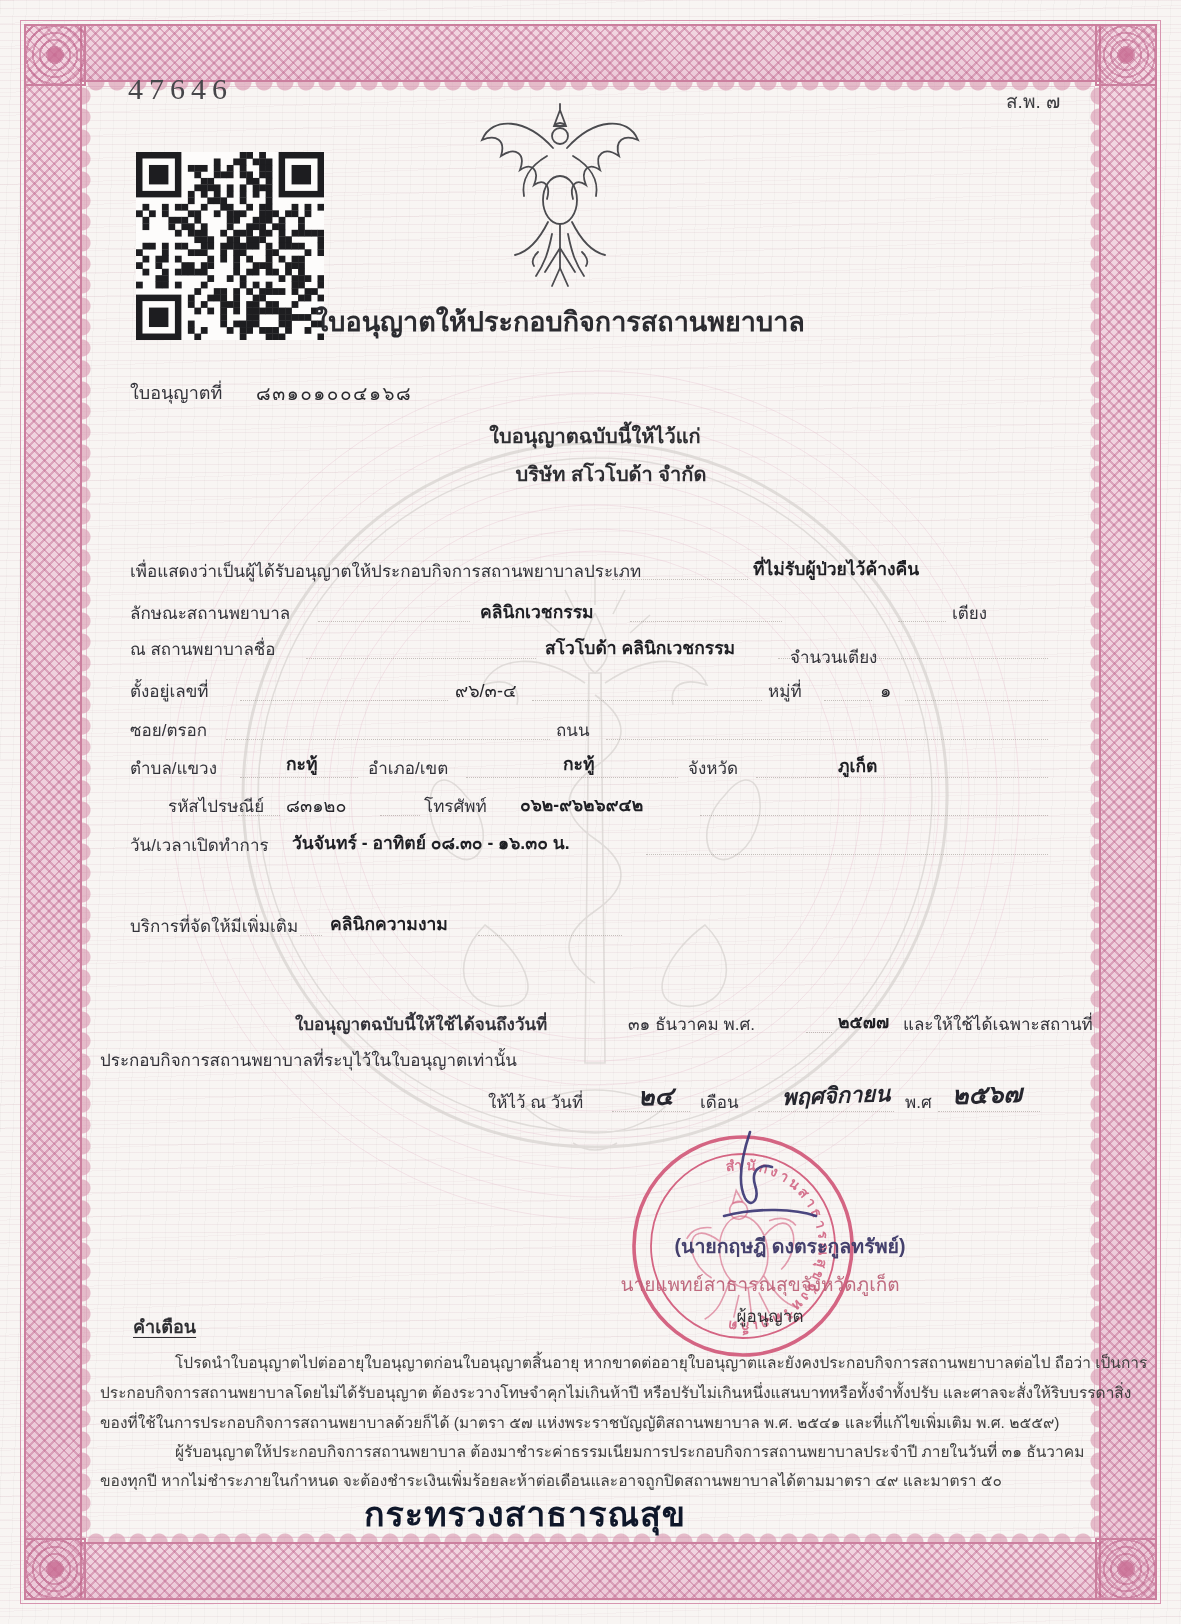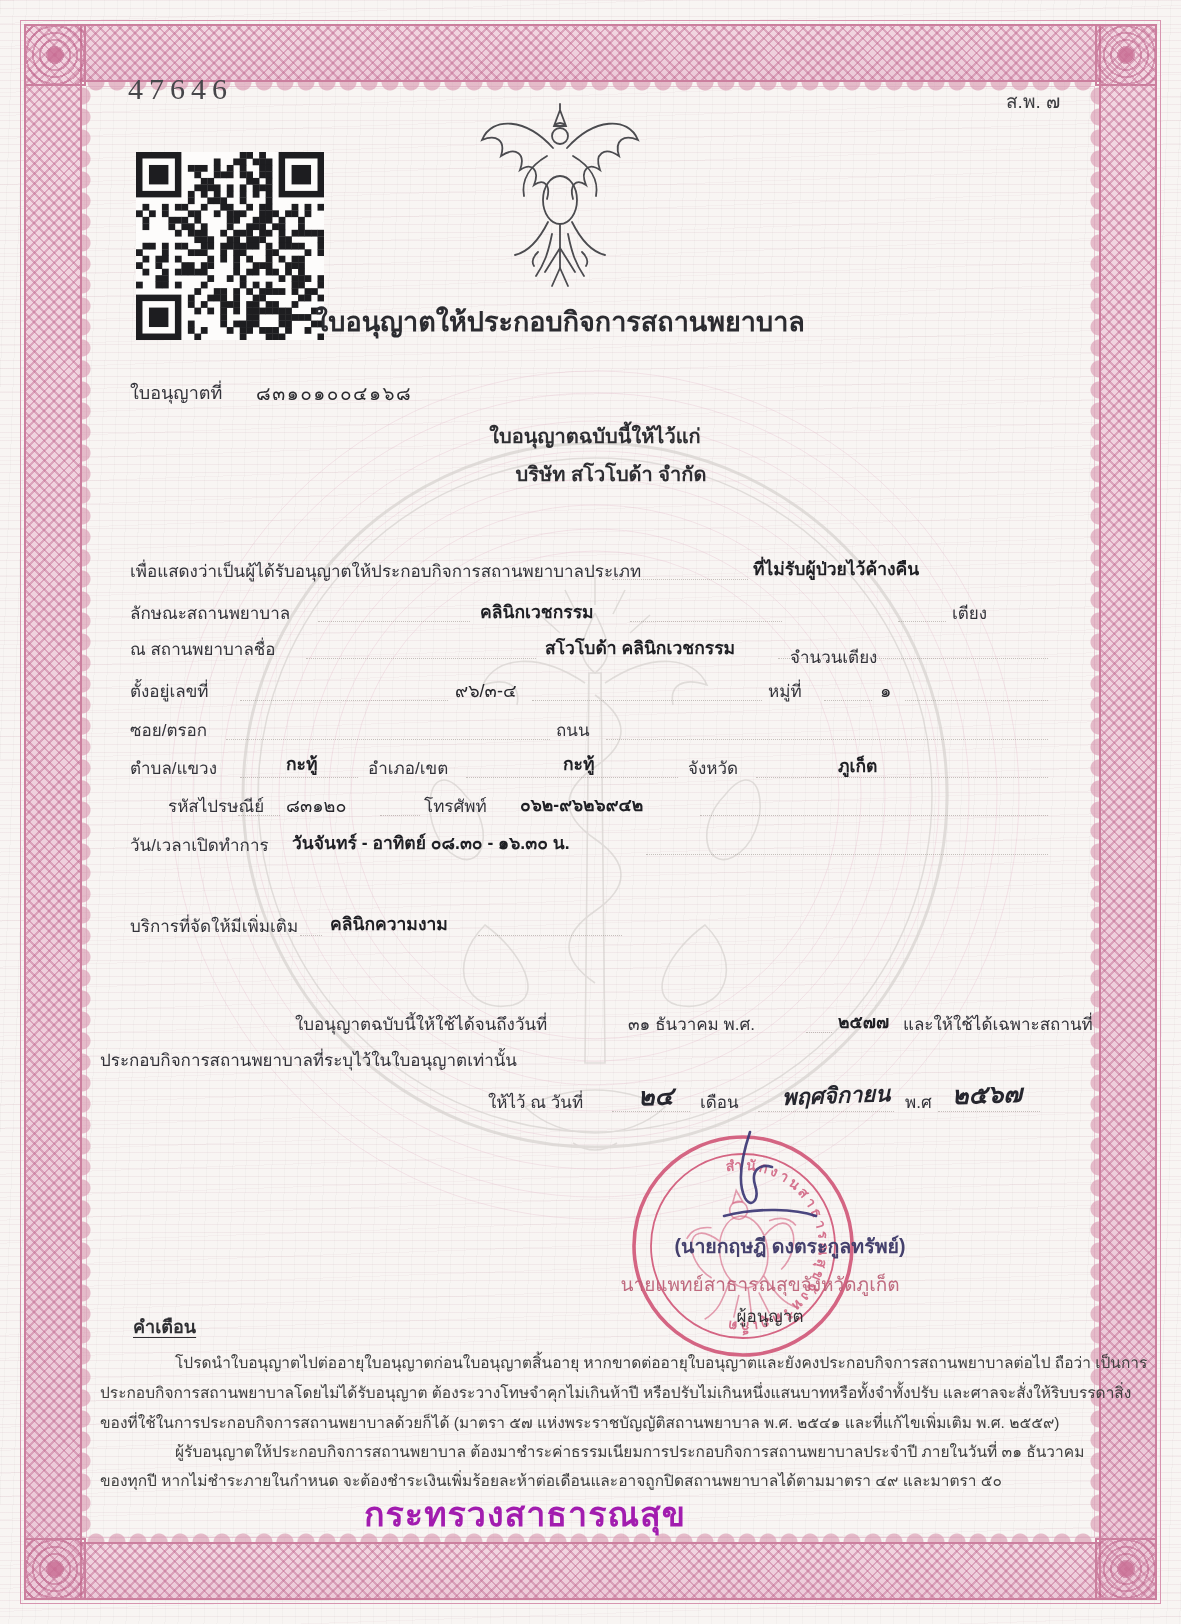--- a/index.html
+++ b/index.html
@@ -492,21 +492,21 @@
 
   <div class="abs lbl" style="left:130px;top:831px;">วัน/เวลาเปิดทำการ</div>
   <div class="abs val" style="left:292px;top:829px;">วันจันทร์ - อาทิตย์ ๐๘.๓๐ - ๑๖.๓๐ น.</div>
   <div class="dl" style="left:646px;width:402px;top:854px;"></div>
 
   <div class="abs lbl" style="left:130px;top:912px;">บริการที่จัดให้มีเพิ่มเติม</div>
   <div class="abs val" style="left:330px;top:910px;">คลินิกความงาม</div>
   <div class="dl" style="left:300px;width:22px;top:935px;"></div>
   <div class="dl" style="left:478px;width:144px;top:935px;"></div>
 
-  <div class="abs lbl" style="left:295px;top:1010px;">ใบอนุญาตฉบับนี้ให้ใช้ได้จนถึงวันที่</div>
+  <div class="abs lbl" style="left:295px;top:1010px;font-weight:bold;">ใบอนุญาตฉบับนี้ให้ใช้ได้จนถึงวันที่</div>
   <div class="abs lbl" style="left:628px;top:1010px;">๓๑  ธันวาคม  พ.ศ.</div>
   <div class="abs val" style="left:838px;top:1008px;">๒๕๗๗</div>
   <div class="abs lbl" style="left:903px;top:1010px;">และให้ใช้ได้เฉพาะสถานที่</div>
   <div class="dl" style="left:806px;width:26px;top:1032px;"></div>
   <div class="abs lbl" style="left:100px;top:1046px;">ประกอบกิจการสถานพยาบาลที่ระบุไว้ในใบอนุญาตเท่านั้น</div>
 
   <div class="abs lbl" style="left:488px;top:1088px;">ให้ไว้ ณ วันที่</div>
   <div class="abs hand" style="left:638px;top:1076px;">๒๔</div>
   <div class="abs lbl" style="left:700px;top:1088px;">เดือน</div>
   <div class="abs hand" style="left:782px;top:1078px;font-size:22px;">พฤศจิกายน</div>
@@ -547,14 +547,14 @@
   <div class="abs center" style="left:440px;width:640px;top:1269px;font-size:19px;color:#bb5f76;opacity:.92;">นายแพทย์สาธารณสุขจังหวัดภูเก็ต</div>
   <div class="abs center" style="left:470px;width:600px;top:1302px;font-size:17px;color:#2e2e32;">ผู้อนุญาต</div>
 
   <div class="abs" style="left:133px;top:1312px;font-size:18px;font-weight:700;text-decoration:underline;text-underline-offset:4px;">คำเตือน</div>
   <div class="abs warn" style="left:175px;top:1350px;">โปรดนำใบอนุญาตไปต่ออายุใบอนุญาตก่อนใบอนุญาตสิ้นอายุ หากขาดต่ออายุใบอนุญาตและยังคงประกอบกิจการสถานพยาบาลต่อไป  ถือว่า เป็นการ</div>
   <div class="abs warn" style="left:100px;top:1380px;">ประกอบกิจการสถานพยาบาลโดยไม่ได้รับอนุญาต ต้องระวางโทษจำคุกไม่เกินห้าปี  หรือปรับไม่เกินหนึ่งแสนบาทหรือทั้งจำทั้งปรับ  และศาลจะสั่งให้ริบบรรดาสิ่ง</div>
   <div class="abs warn" style="left:100px;top:1410px;">ของที่ใช้ในการประกอบกิจการสถานพยาบาลด้วยก็ได้ (มาตรา ๕๗ แห่งพระราชบัญญัติสถานพยาบาล พ.ศ. ๒๕๔๑ และที่แก้ไขเพิ่มเติม พ.ศ. ๒๕๕๙)</div>
   <div class="abs warn" style="left:175px;top:1439px;">ผู้รับอนุญาตให้ประกอบกิจการสถานพยาบาล ต้องมาชำระค่าธรรมเนียมการประกอบกิจการสถานพยาบาลประจำปี ภายในวันที่  ๓๑ ธันวาคม</div>
   <div class="abs warn" style="left:100px;top:1468px;">ของทุกปี หากไม่ชำระภายในกำหนด จะต้องชำระเงินเพิ่มร้อยละห้าต่อเดือนและอาจถูกปิดสถานพยาบาลได้ตามมาตรา  ๔๙  และมาตรา ๕๐</div>
 
-  <div class="abs center" style="left:0;width:1050px;top:1487px;font-size:34px;font-weight:700;color:#a21caf;letter-spacing:1px;">กระทรวงสาธารณสุข</div>
+  <div class="abs center" style="left:0;width:1050px;top:1487px;font-size:34px;font-weight:700;color:#0f172a;letter-spacing:1px;">กระทรวงสาธารณสุข</div>
 </div>
 
 </body></html>

